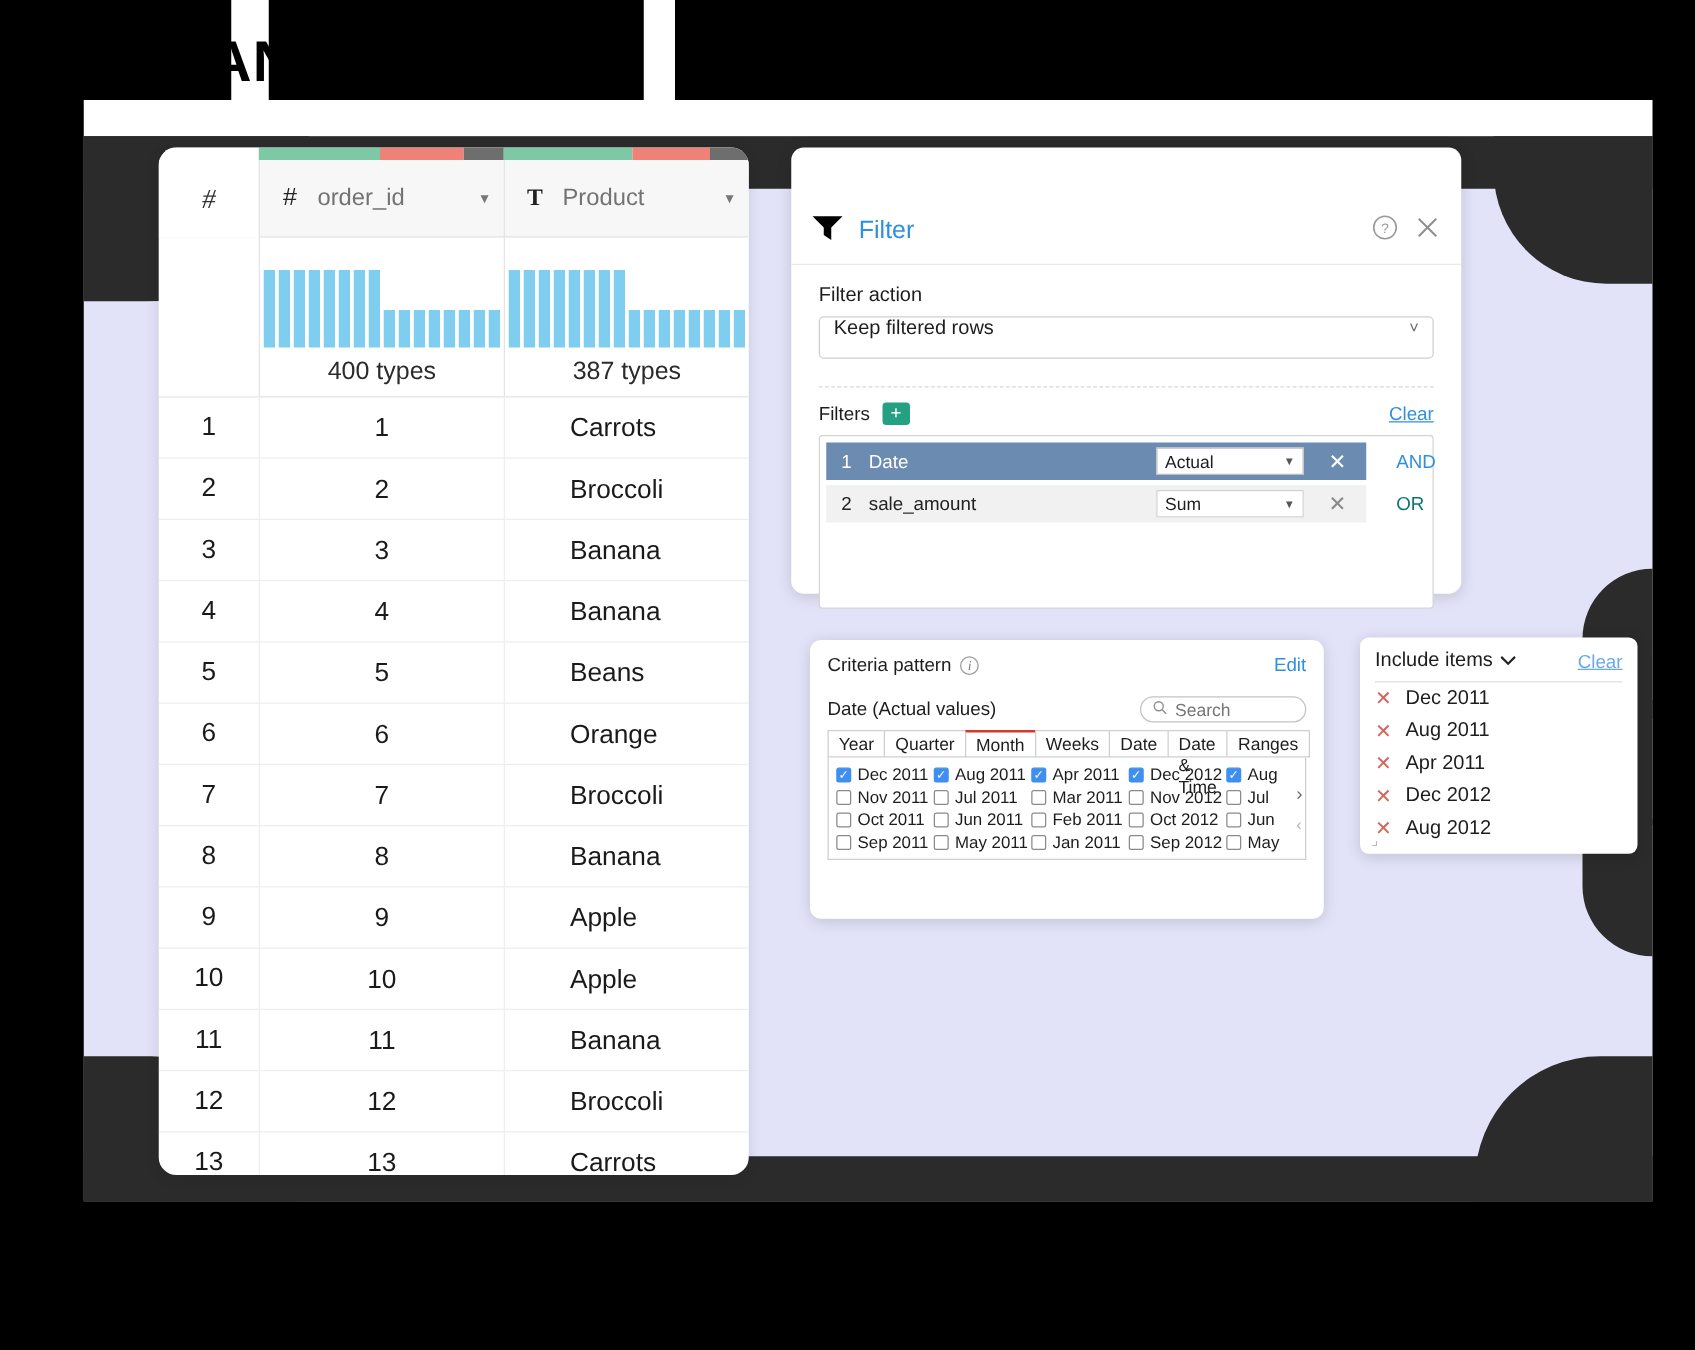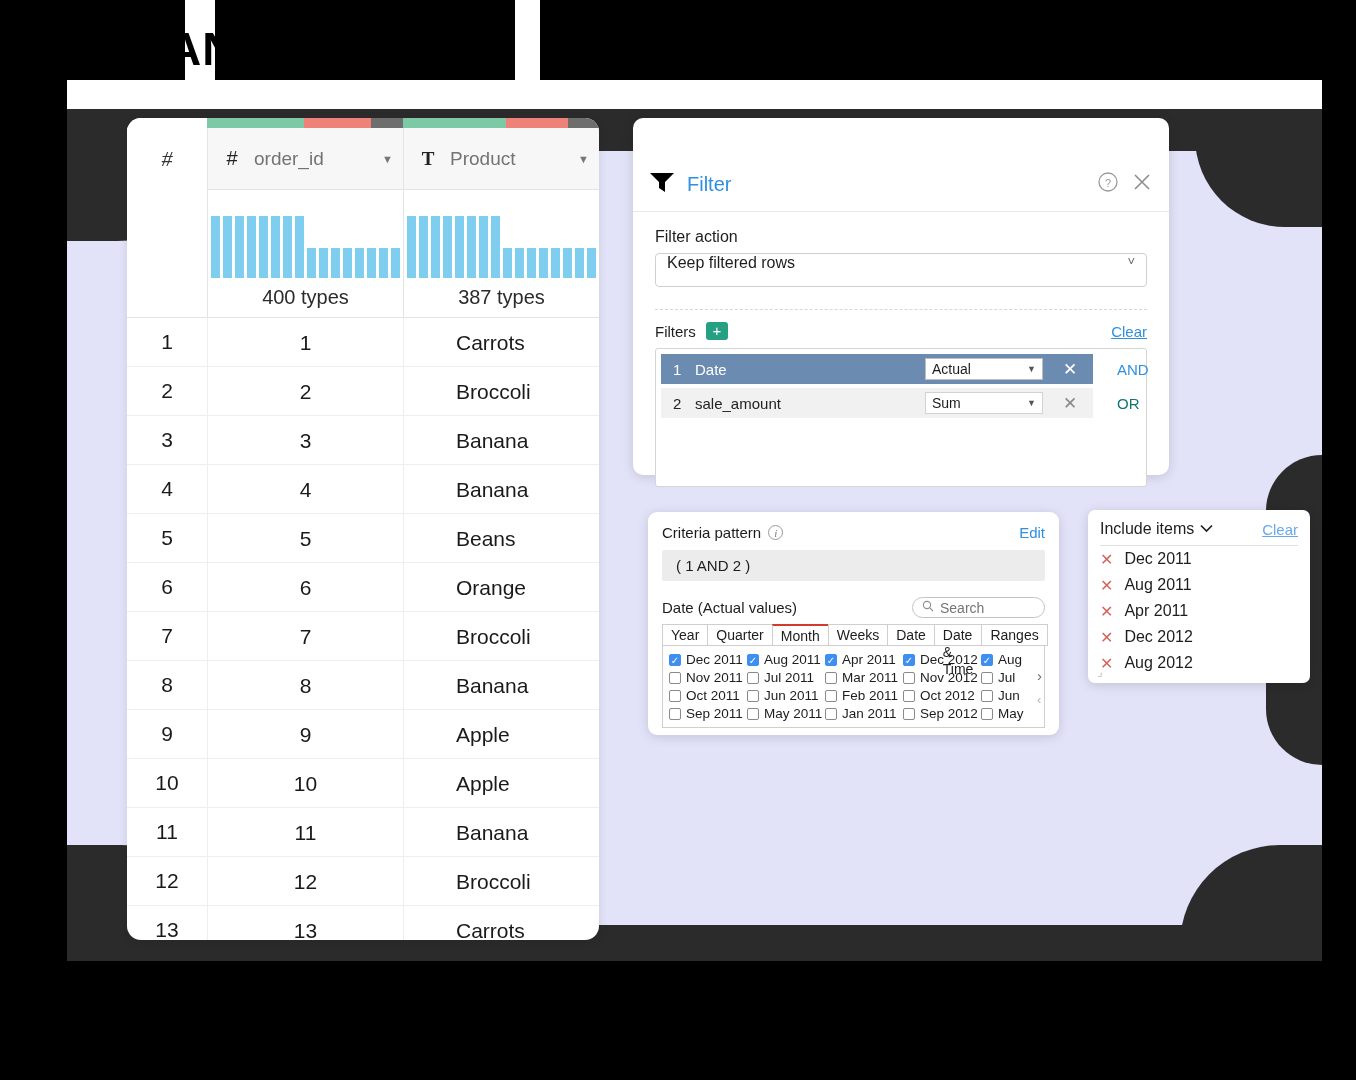--- a/index.html
+++ b/index.html
@@ -483,21 +483,20 @@
       </div>
     </div>
   </div>
 
   <div class="criteria-panel">
     <div class="cp-head">
       <span class="t">Criteria pattern</span>
       <span class="info-i">i</span>
       <span class="cp-edit">Edit</span>
     </div>
-    <div class="cp-pattern">( 1 AND 2 )</div>
 
     <div class="cp-sub">
       <span class="lbl">Date (Actual values)</span>
       <span class="searchbox">
         <span class="mag">
           <svg width="12" height="12" viewBox="0 0 12 12">
               <circle cx="5" cy="5" r="3.6" fill="none" stroke="#8d8d8d" stroke-width="1.1"></circle>
               <path d="M7.8 7.8 L11 11" stroke="#8d8d8d" stroke-width="1.1"></path>
             </svg>
         </span>

